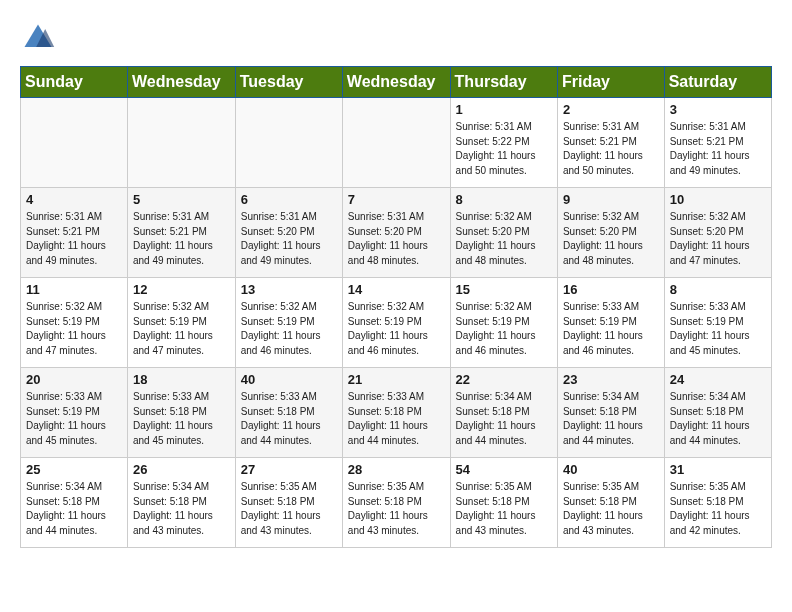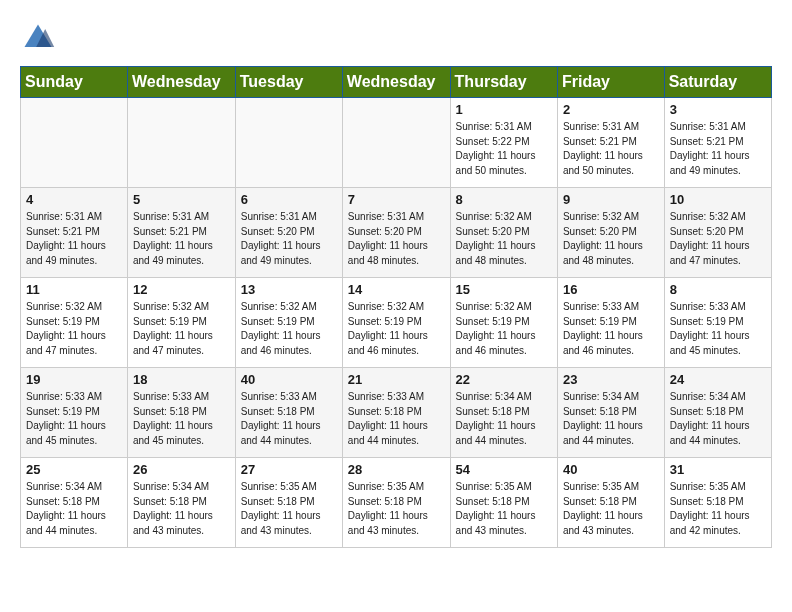--- a/index.html
+++ b/index.html
@@ -240,21 +240,21 @@
         <td>
           <div class="day-num">8</div>
           <div class="day-detail" style="white-space: pre-line;">Sunrise: 5:33 AM
 Sunset: 5:19 PM
 Daylight: 11 hours
 and 45 minutes.</div>
         </td>
       </tr>
       <tr>
         <td>
-          <div class="day-num">19</div>
+          <div class="day-num">20</div>
           <div class="day-detail" style="white-space: pre-line;">Sunrise: 5:33 AM
 Sunset: 5:19 PM
 Daylight: 11 hours
 and 45 minutes.</div>
         </td>
         <td>
           <div class="day-num">18</div>
           <div class="day-detail" style="white-space: pre-line;">Sunrise: 5:33 AM
 Sunset: 5:18 PM
 Daylight: 11 hours

